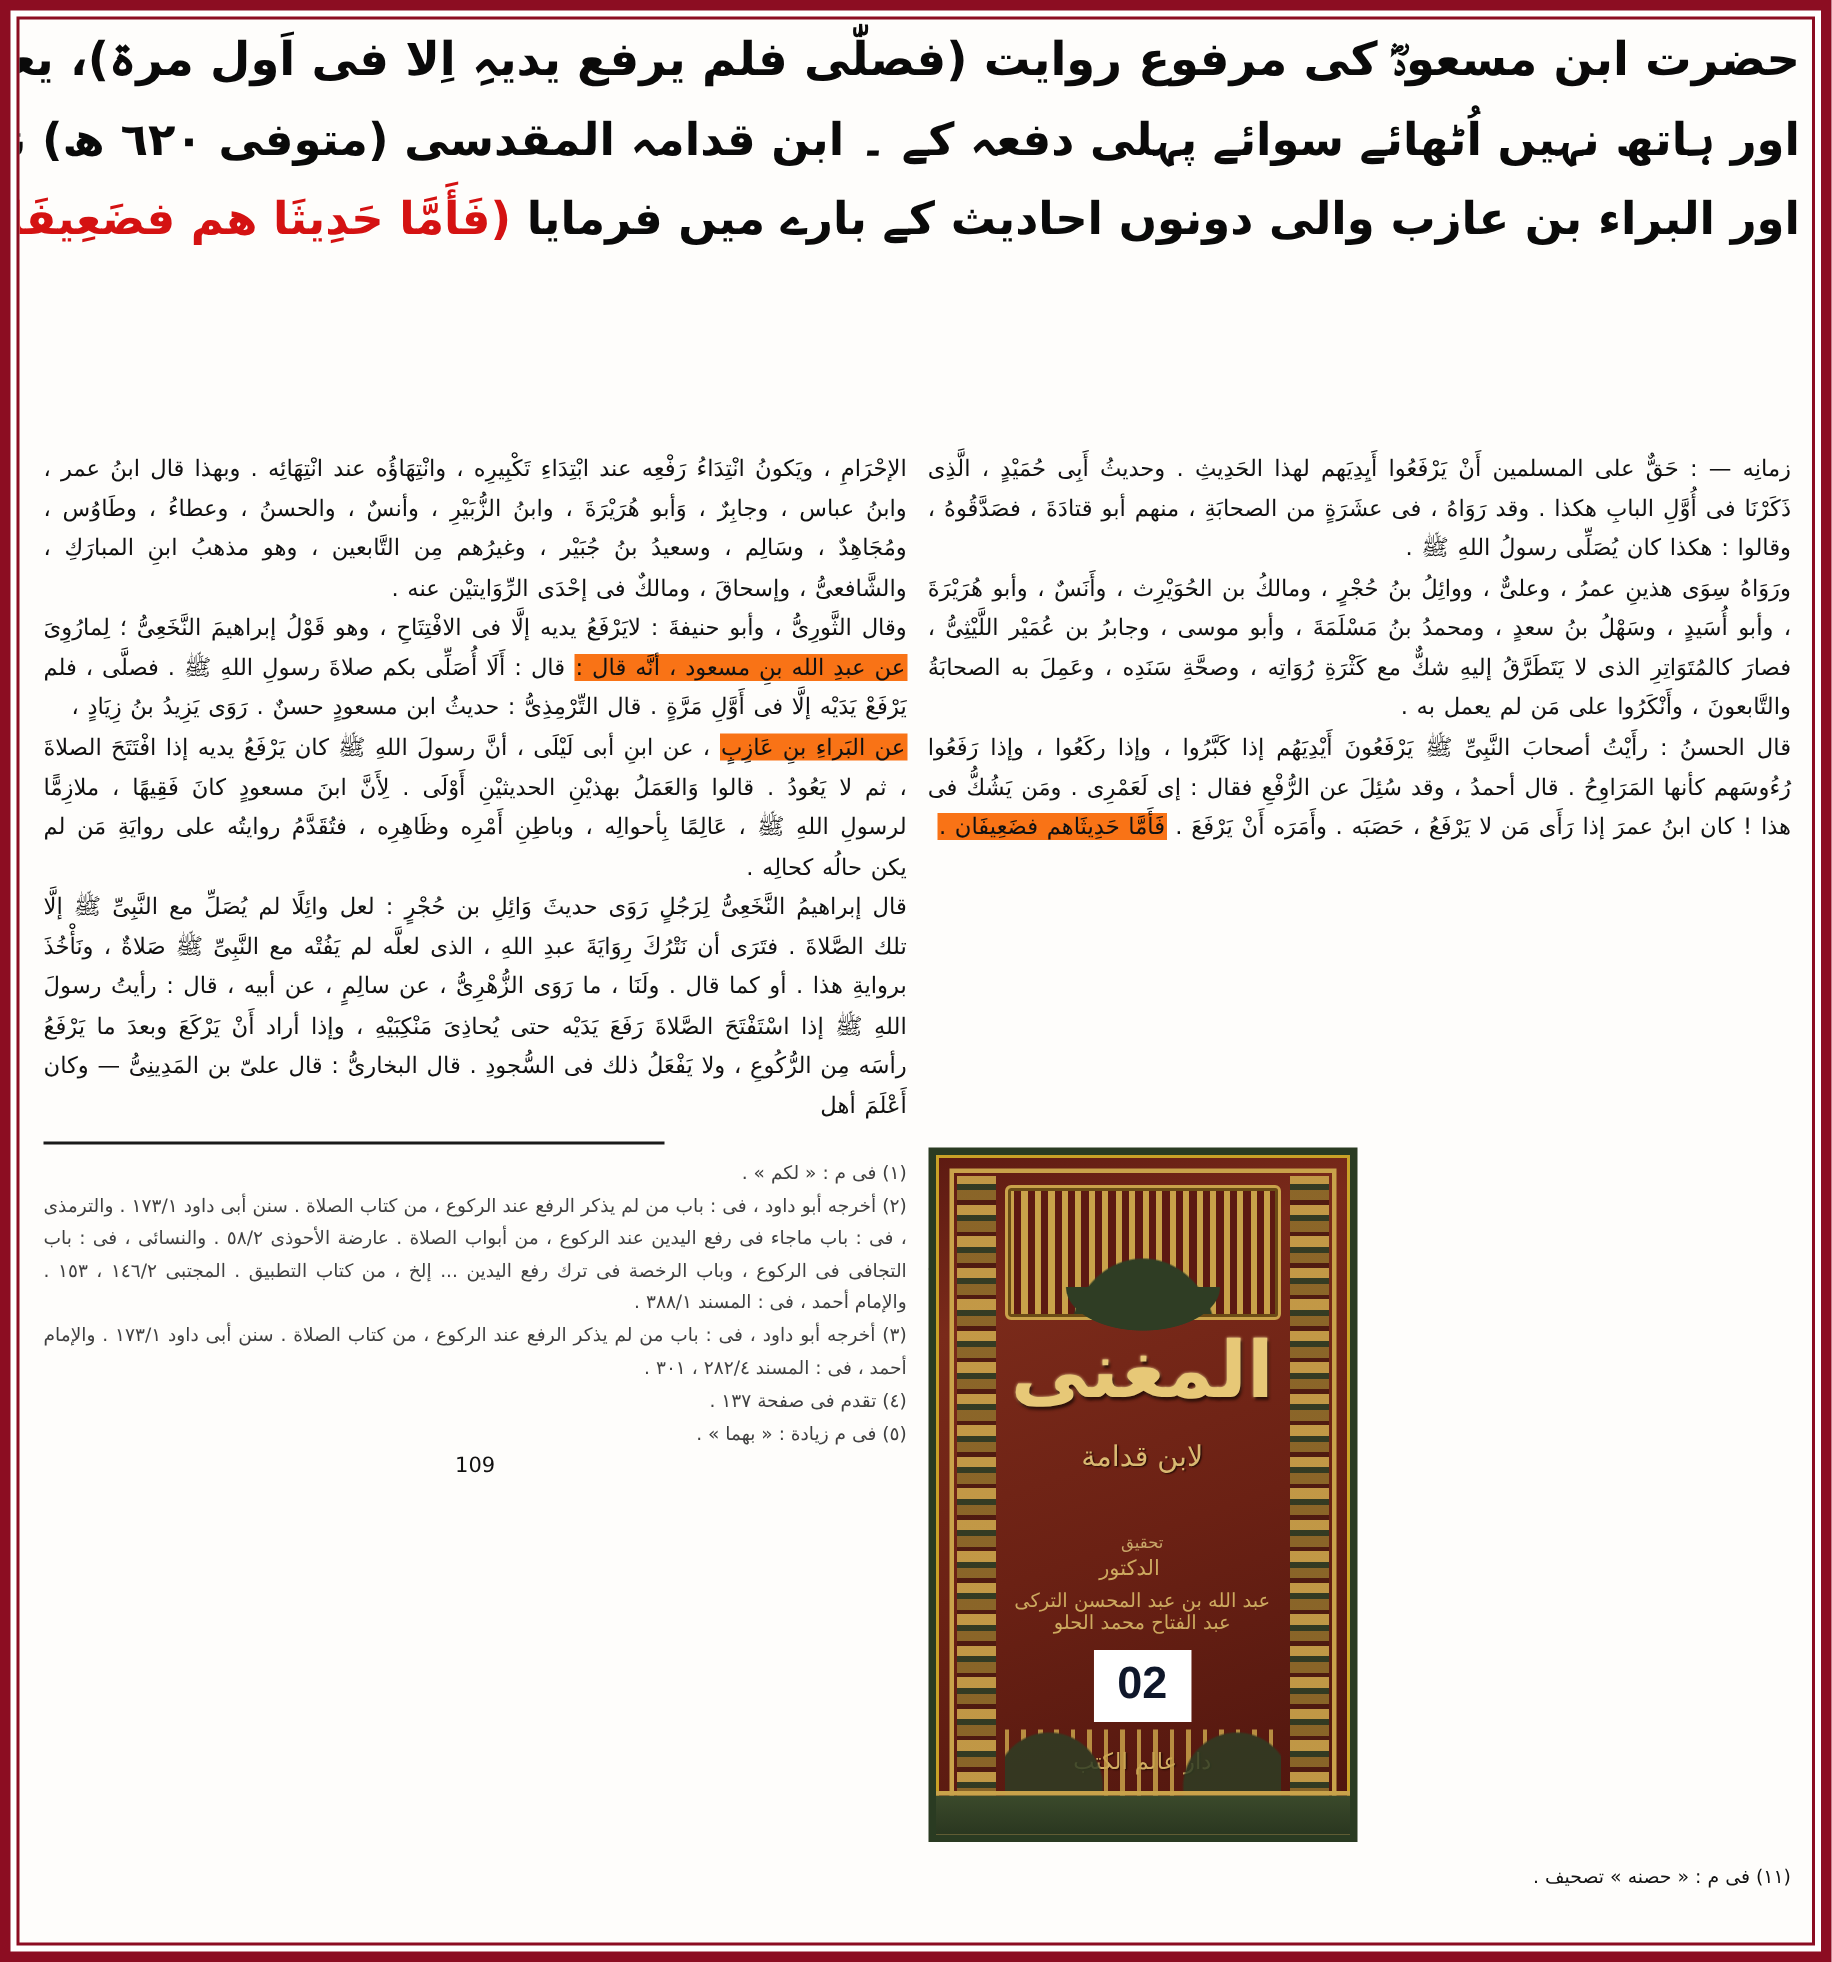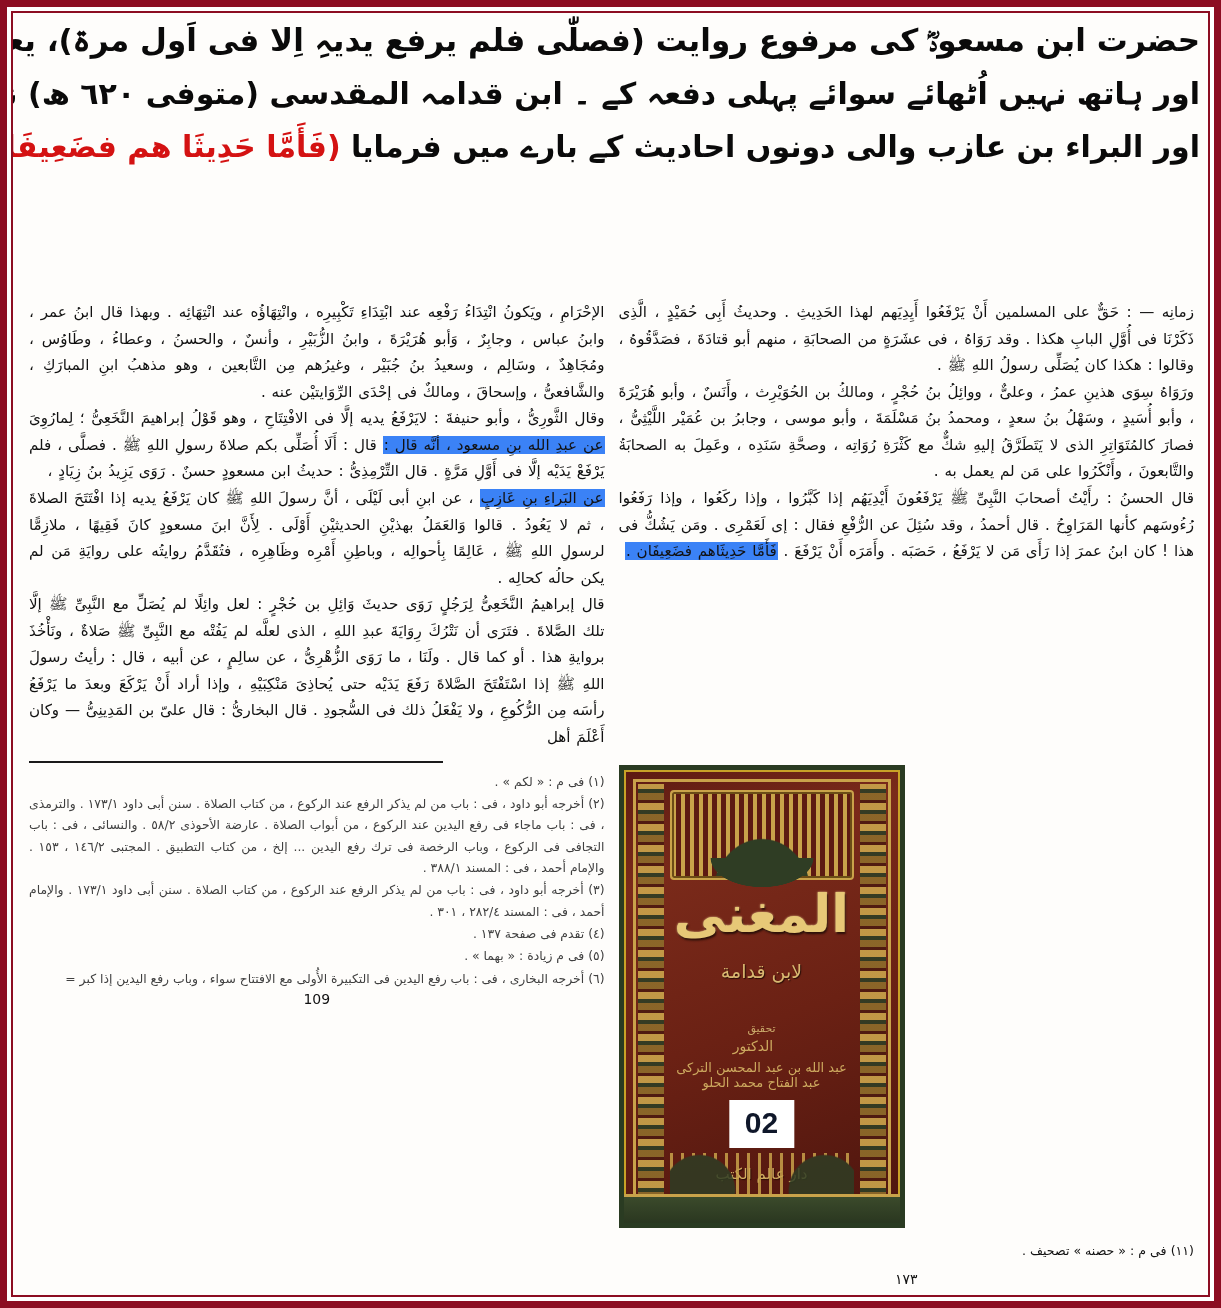--- a/index.html
+++ b/index.html
@@ -72,21 +72,21 @@
   .ar-body{
     direction:rtl;
     text-align:justify;
     text-justify:inter-word;
     font-size:15.1px;
     line-height:1.76;
     color:#111;
     font-family:"DejaVu Sans","Liberation Sans",sans-serif;
     word-spacing:1px;
   }
-  .hl{background:#3b82f6;padding:0 1px;}
+  .hl{background:#f97316;padding:0 1px;}
 
   
   .fn-rule{
     height:2px;background:#1a1a1a;
     margin:10px 0 8px 0;
     width:72%;
     margin-right:auto;margin-left:0;
   }
   .fn{
     direction:rtl;
@@ -283,21 +283,20 @@
         <div class="ar-body">قال إبراهيمُ النَّخَعِىُّ لِرَجُلٍ رَوَى حديثَ وَائِلِ بن حُجْرٍ : لعل وائِلًا لم يُصَلِّ مع النَّبِىِّ ﷺ إلَّا تلك الصَّلاةَ . فتَرَى أن نَتْرُكَ رِوَايَةَ عبدِ اللهِ ، الذى لعلَّه لم يَفُتْه مع النَّبِىِّ ﷺ صَلاةٌ ، ونَأْخُذَ بروايةِ هذا . أو كما قال . ولَنَا ، ما رَوَى الزُّهْرِىُّ ، عن سالِمٍ ، عن أبيه ، قال : رأيتُ رسولَ اللهِ ﷺ إذا اسْتَفْتَحَ الصَّلاةَ رَفَعَ يَدَيْه حتى يُحاذِىَ مَنْكِبَيْهِ ، وإذا أراد أَنْ يَرْكَعَ وبعدَ ما يَرْفَعُ رأسَه مِن الرُّكُوعِ ، ولا يَفْعَلُ ذلك فى السُّجودِ . قال البخارىُّ : قال علىّ بن المَدِينِىُّ — وكان أَعْلَمَ أهل</div>
 
         <div class="fn-rule"></div>
 
         <div class="fn">
           <div>(١) فى م : « لكم » .</div>
           <div>(٢) أخرجه أبو داود ، فى : باب من لم يذكر الرفع عند الركوع ، من كتاب الصلاة . سنن أبى داود ١٧٣/١ . والترمذى ، فى : باب ماجاء فى رفع اليدين عند الركوع ، من أبواب الصلاة . عارضة الأحوذى ٥٨/٢ . والنسائى ، فى : باب التجافى فى الركوع ، وباب الرخصة فى ترك رفع اليدين ... إلخ ، من كتاب التطبيق . المجتبى ١٤٦/٢ ، ١٥٣ . والإمام أحمد ، فى : المسند ٣٨٨/١ .</div>
           <div>(٣) أخرجه أبو داود ، فى : باب من لم يذكر الرفع عند الركوع ، من كتاب الصلاة . سنن أبى داود ١٧٣/١ . والإمام أحمد ، فى : المسند ٢٨٢/٤ ، ٣٠١ .</div>
           <div>(٤) تقدم فى صفحة ١٣٧ .</div>
           <div>(٥) فى م زيادة : « بهما » .</div>
-          <div>(٦) أخرجه البخارى ، فى : باب رفع اليدين فى التكبيرة الأُولى مع الافتتاح سواء ، وباب رفع اليدين إذا كبر =</div>
         </div>
 
         <div class="right-page-num">109</div>
       </div>
 
       <div class="col col-left">
         <div class="left-stack">
 
           <div class="left-top">
             <div class="ar-body">زمانِه — : حَقٌّ على المسلمين أَنْ يَرْفَعُوا أَيِدِيَهم لهذا الحَدِيثِ . وحديثُ أَبِى حُمَيْدٍ ، الَّذِى ذَكَرْنَا فى أُوَّلِ البابِ هكذا . وقد رَوَاهُ ، فى عشَرَةٍ من الصحابَةِ ، منهم أبو قتادَةَ ، فصَدَّقُوهُ ، وقالوا : هكذا كان يُصَلِّى رسولُ اللهِ ﷺ .</div>
@@ -326,19 +325,18 @@
               <div class="cover-foot"></div>
             </div>
           </div>
 
           <div class="left-lower" style="position:absolute;top:466px;left:0;width:286px;">الأذان . صحيح البخارى ١٨٧/١ ، ١٨٨ . ... إلخ ، من كتاب الصلاة . صحيح مسلم باب افتتاح الصلاة ، من كتاب الصلاة . سنن أبى رفع اليدين عند الركوع ، من أبواب الصلاة . افتتاح الصلاة ، وباب رفع اليدين قبل التكبير ، ع حذاء المنكبين ، من كتاب افتتاح الصلاة . وع ، وباب ما يقول الإمام إذا رفع رأسه من إلى الركعتين الأُخريين حذو المنكب ، من كتاب ٣٠٤ . وابن ماجه ، فى : باب رفع اليدين إذا سنن ابن ماجه ٢٧٩/١ . والدارمى ، فى : باب الرأس من الركوع ، من كتاب الصلاة . سنن ح الصلاة ، من كتاب النداء . الموطأ ٧٥/١ ، ٦ ، ١٠٠ ، ١٠٦ ، ١٣٢ ، ١٣٤ ، ١٤٧ .</div>
 
           <div class="left-fn">
             <div>(١١) فى م : « حصنه »  تصحيف .</div>
           </div>
 
-          <div class="left-page-num">١٧٣</div>
         </div>
       </div>
 
     </div>
   </div>
 </div>
 
 </body></html>

